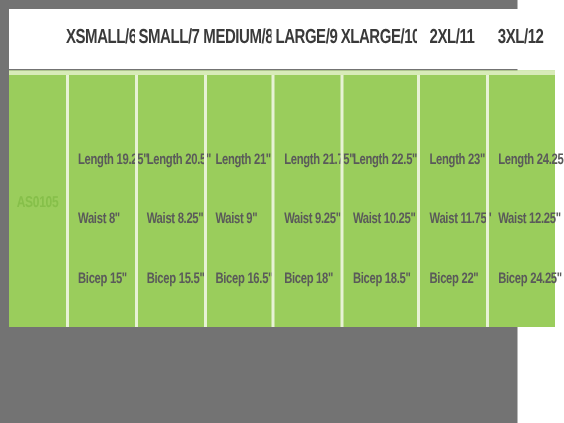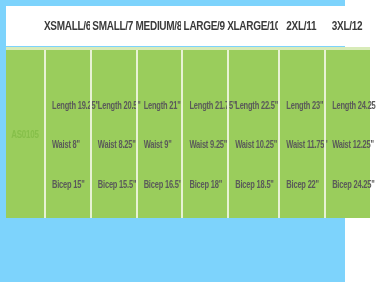--- a/index.html
+++ b/index.html
@@ -14,21 +14,21 @@
     overflow: hidden;
     position: relative;
   }
 
   #size-chart {
     position: absolute;
     left: 0;
     top: 0;
     width: 345px;
     height: 282px;
-    background: #7dd3fc;
+    background: #737373;
   }
 
   
   .chart-header {
     position: absolute;
     left: 6px;
     top: 6px;
     width: 364px;
     height: 40px;
     display: flex;

